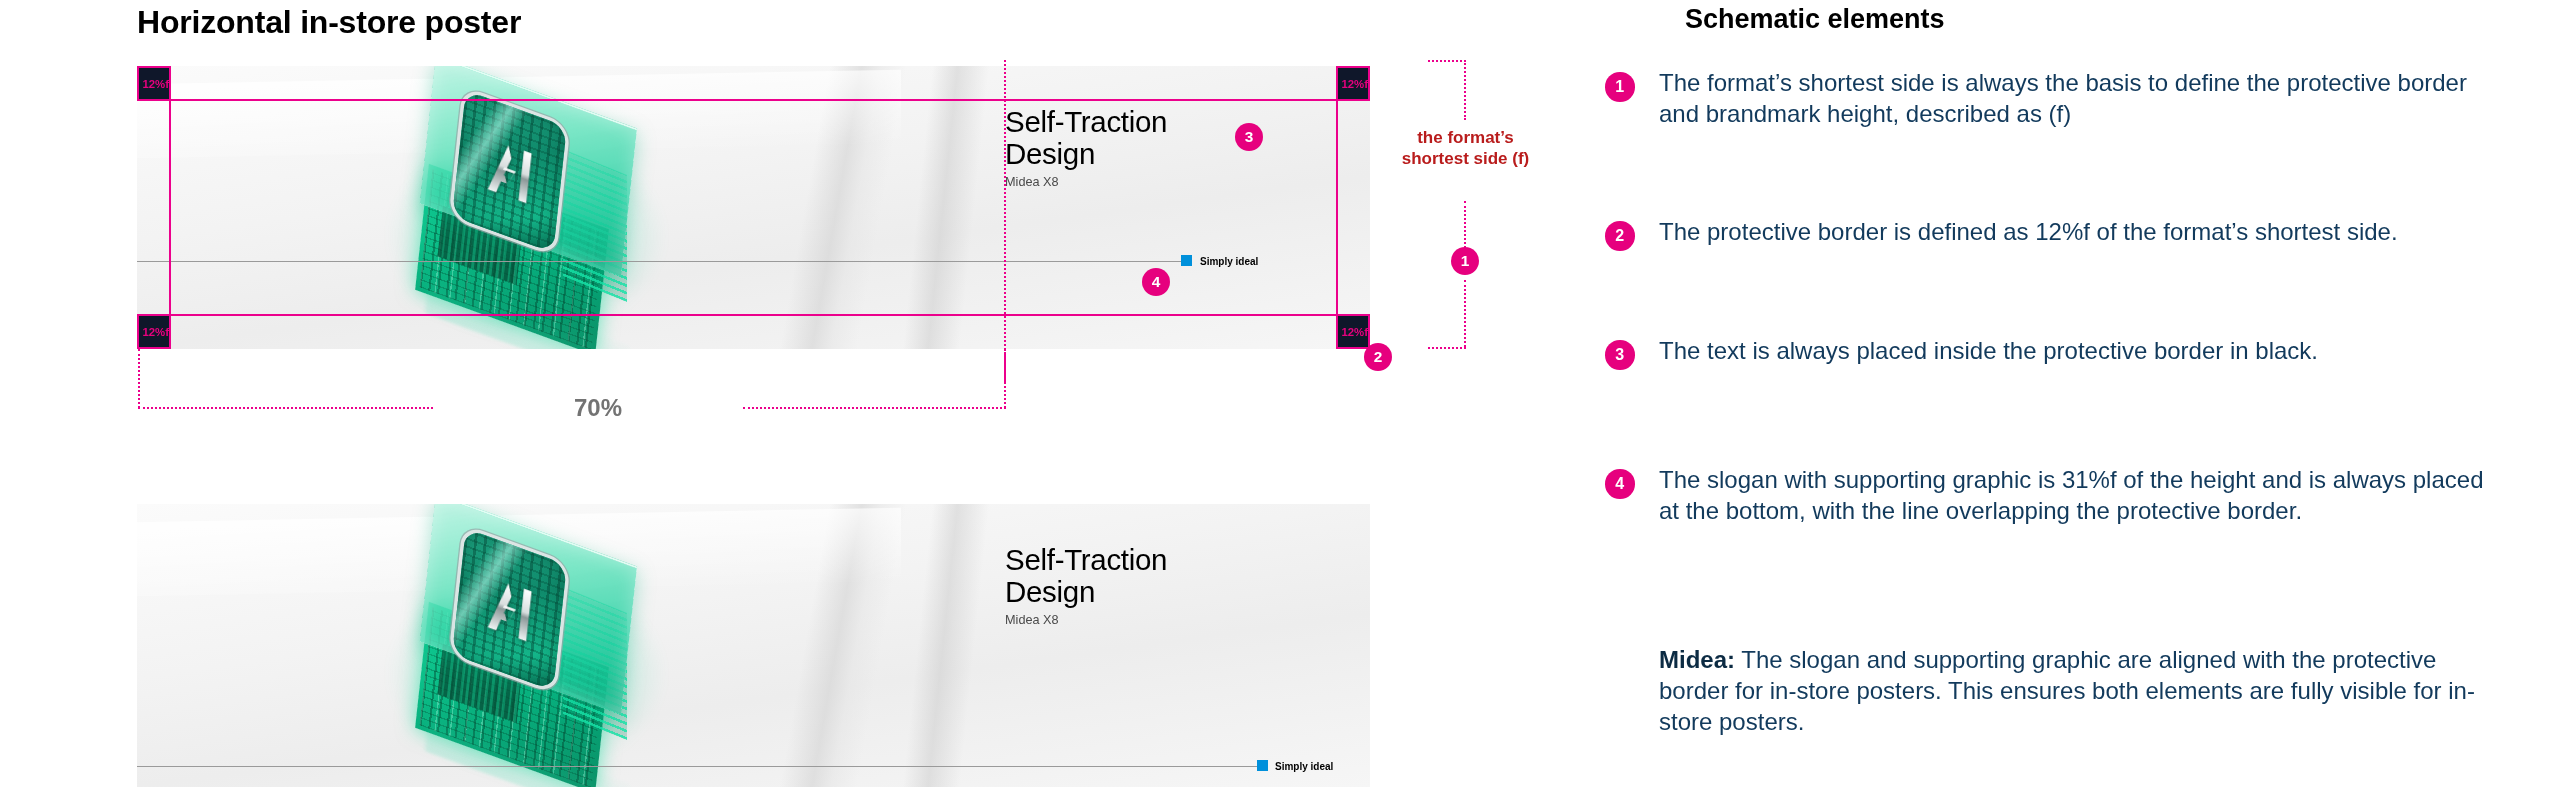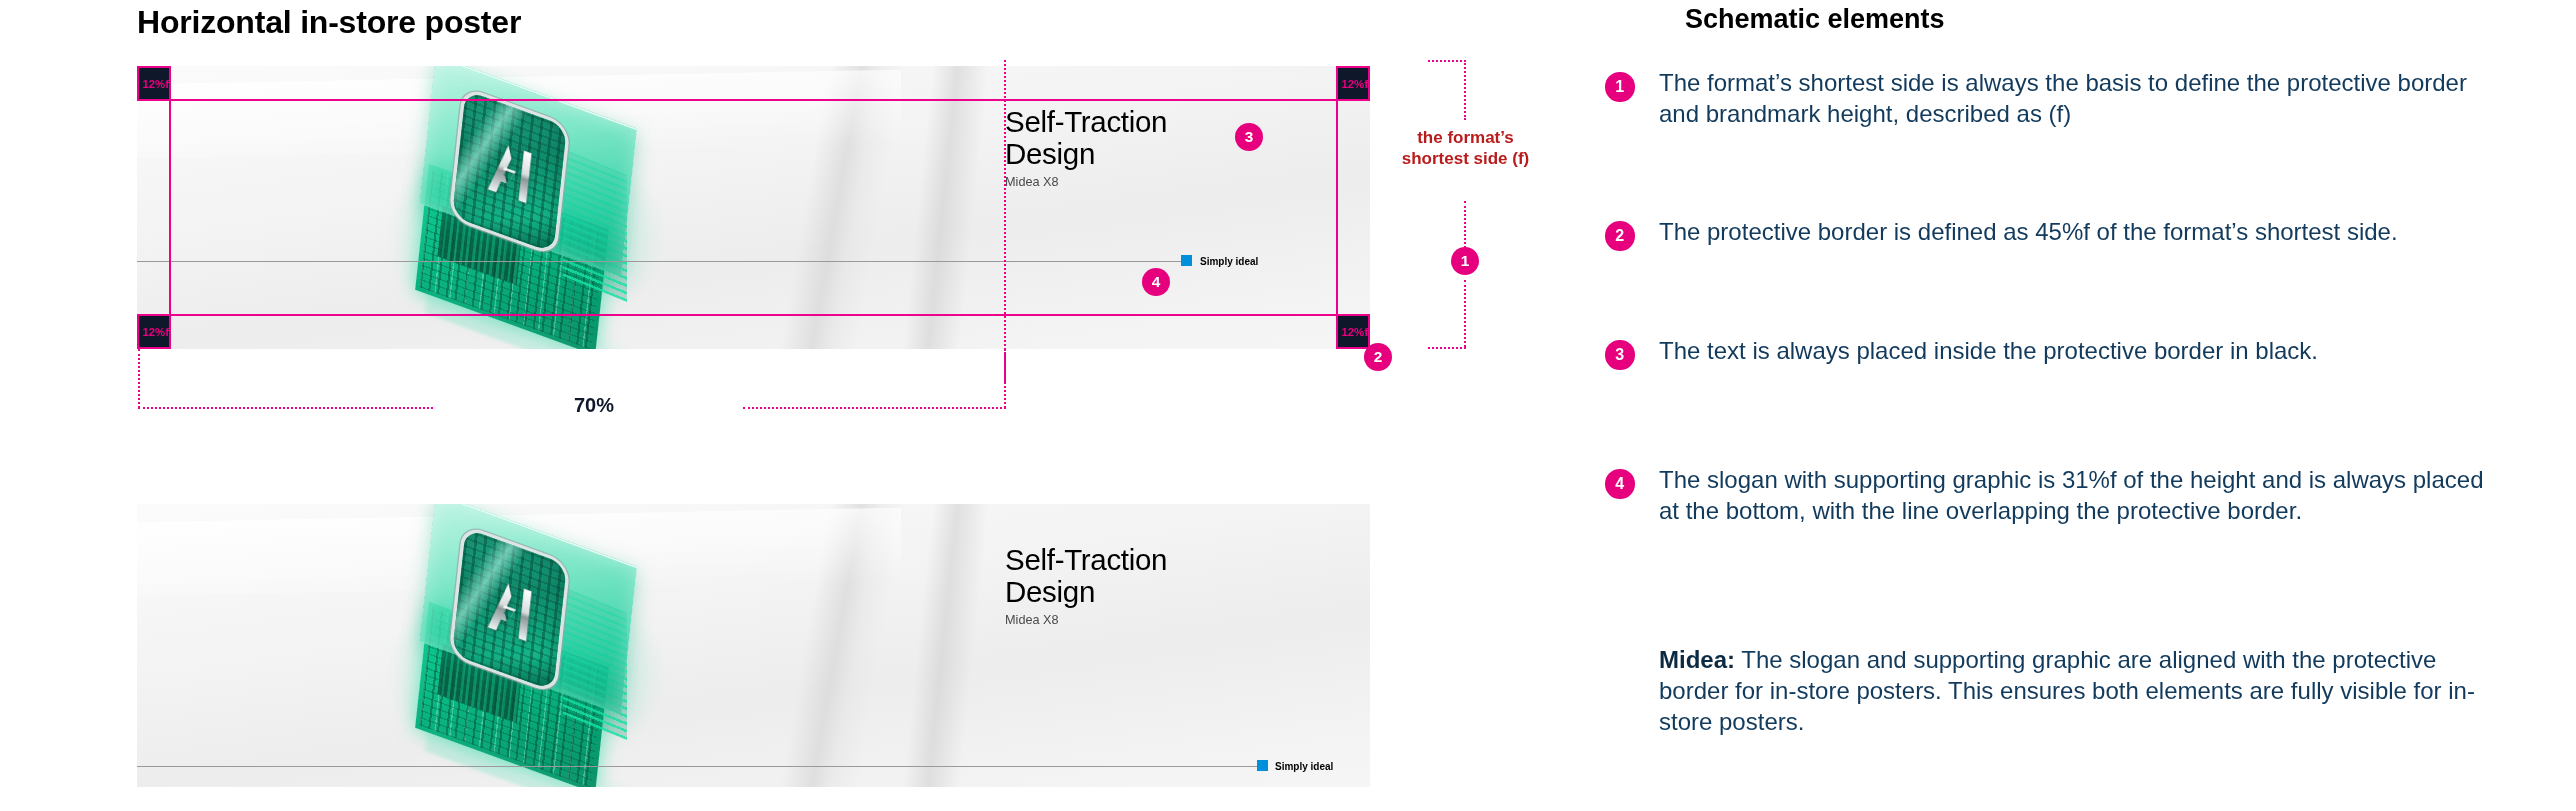--- a/index.html
+++ b/index.html
@@ -157,21 +157,21 @@
     border-top:2px dotted #ec008c;
   }
   .badge{
     position:absolute;border-radius:50%;background:#e6007e;color:#ffffff;
     display:flex;align-items:center;justify-content:center;
     font-weight:700;line-height:1;
   }
 
   
   #dim-70-label{
-    position:absolute;color:#0f172a;font-weight:700;font-size:20px;white-space:nowrap;
+    position:absolute;color:#737373;font-weight:700;font-size:24px;white-space:nowrap;
   }
 
   
   #fss-label{
     position:absolute;color:#b91c1c;font-weight:700;font-size:17px;
     line-height:1.26;text-align:center;width:221px;
   }
   #schematic-title{
     position:absolute;left:1685px;top:4px;
     font-size:27px;font-weight:700;color:#000000;white-space:nowrap;
@@ -313,21 +313,21 @@
 
 <div id="schematic-title">Schematic elements</div>
 
 <div class="note-item" style="top:67px;">
   <div class="note-badge" style="top:5.4px;">1</div>
   <div class="note-text">The format’s shortest side is always the basis to define the protective border and brandmark height, described as (f)</div>
 </div>
 
 <div class="note-item" style="top:216px;">
   <div class="note-badge" style="top:5.4px;">2</div>
-  <div class="note-text">The protective border is defined as 45%f of the format’s shortest side.</div>
+  <div class="note-text">The protective border is defined as 12%f of the format’s shortest side.</div>
 </div>
 
 <div class="note-item" style="top:335px;">
   <div class="note-badge" style="top:5.4px;">3</div>
   <div class="note-text">The text is always placed inside the protective border in black.</div>
 </div>
 
 <div class="note-item" style="top:464px;">
   <div class="note-badge" style="top:5.4px;">4</div>
   <div class="note-text">The slogan with supporting graphic is 31%f of the height and is always placed at the bottom, with the line overlapping the protective border.</div>

